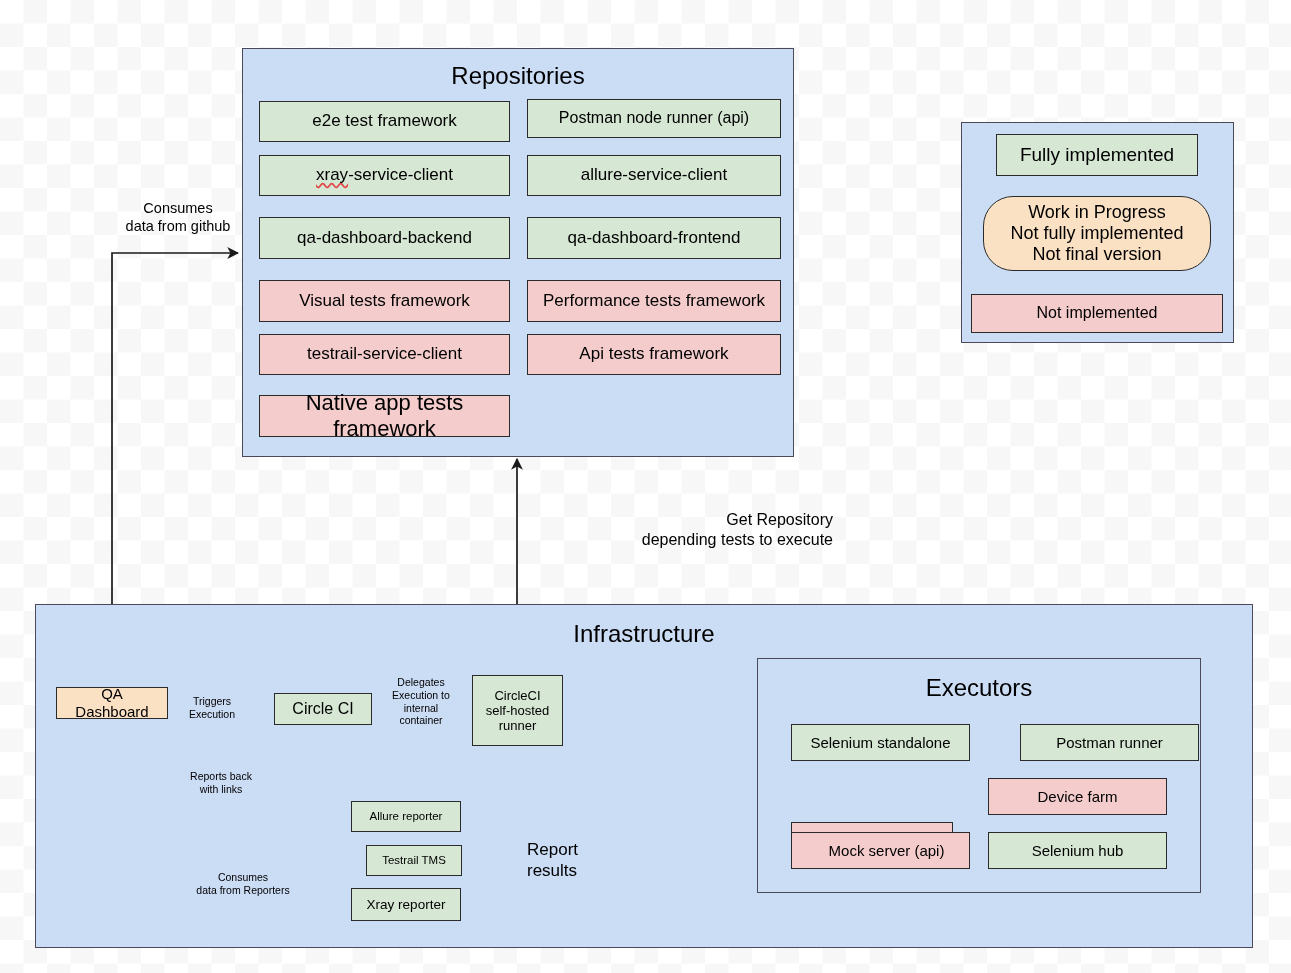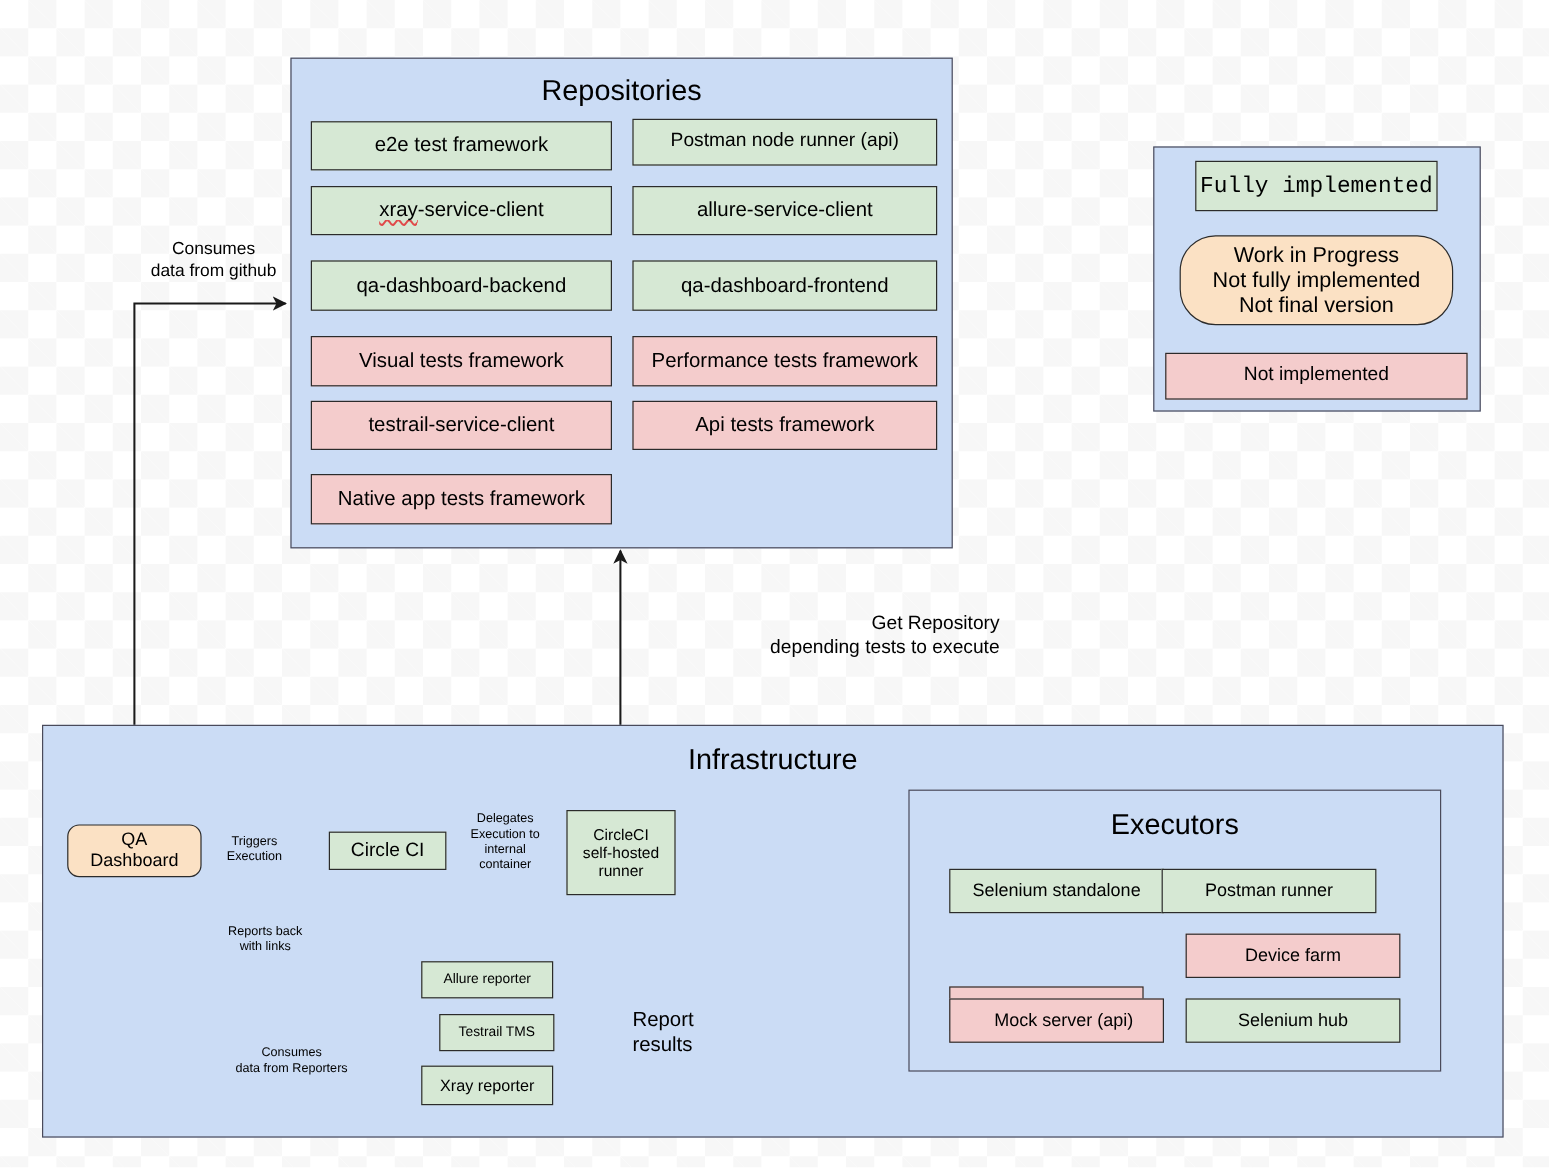--- a/index.html
+++ b/index.html
@@ -136,64 +136,64 @@
     <span>Performance tests framework</span>
   </div>
 
   <div class="node pink" style="left:259px; top:334px; width:251px; height:41px; font-size:17px;">
     <span>testrail-service-client</span>
   </div>
   <div class="node pink" style="left:527px; top:334px; width:254px; height:41px; font-size:17px;justify-content:center;">
     <span>Api tests framework</span>
   </div>
 
-  <div class="node pink" style="left:259px; top:395px; width:251px; height:42px; font-size:17px;">
+  <div class="node pink" style="left:259px; top:395px; width:251px; height:42px; font-size:22px;">
     <span>Native app tests framework</span>
   </div>
 
   <div class="container" style="position:absolute; left:961px; top:122px; width:273px; height:221px;"></div>
 
-  <div class="node green" style="left:996px; top:134px; width:202px; height:42px; font-size:19px;font-family:Liberation Mono, monospace;">
+  <div class="node green" style="left:996px; top:134px; width:202px; height:42px; font-size:19px;">
     <span>Fully implemented</span>
   </div>
   <div class="node orange" style="left:983px; top:196px; width:228px; height:75px; font-size:18px;border-radius:30px;">
     <span>Work in Progress
 Not fully implemented
 Not final version</span>
   </div>
   <div class="node pink" style="left:971px; top:294px; width:252px; height:39px; font-size:16px;">
     <span>Not implemented</span>
   </div>
 
   <div class="container" style="position:absolute; left:35px; top:604px; width:1218px; height:344px;"></div>
   <div class="grouptitle" style="left:35px; top:620px; width:1218px;">Infrastructure</div>
 
   <div class="container" style="position:absolute; left:757px; top:658px; width:444px; height:235px;"></div>
   <div class="grouptitle" style="left:757px; top:674px; width:444px;">Executors</div>
 
   <div class="node green" style="left:791px; top:724px; width:179px; height:37px; font-size:15px;">
     <span>Selenium standalone</span>
   </div>
-  <div class="node green" style="left:968px; top:724px; width:179px; height:37px; font-size:15px;">
+  <div class="node green" style="left:1020px; top:724px; width:179px; height:37px; font-size:15px;">
     <span>Postman runner</span>
   </div>
   <div class="node pink" style="left:791px; top:778px; width:162px; height:37px; font-size:18px;margin-top:44px;">
     <span>Mail server</span>
   </div>
   <div class="node pink" style="left:988px; top:778px; width:179px; height:37px; font-size:15px;">
     <span>Device farm</span>
   </div>
   <div class="node pink" style="left:791px; top:832px; width:179px; height:37px; font-size:15px;padding-left:12px;">
     <span>Mock server (api)</span>
   </div>
   <div class="node green" style="left:988px; top:832px; width:179px; height:37px; font-size:15px;">
     <span>Selenium hub</span>
   </div>
 
-  <div class="node orange" style="left:56px; top:687px; width:112px; height:44px; font-size:15px;border-radius:10px;">
+  <div class="node orange" style="left:56px; top:687px; width:112px; height:32px; font-size:15px;">
     <span>QA
 Dashboard</span>
   </div>
   <div class="node green" style="left:274px; top:693px; width:98px; height:32px; font-size:16px;">
     <span>Circle CI</span>
   </div>
   <div class="node green" style="left:472px; top:675px; width:91px; height:71px; font-size:13px;">
     <span>CircleCI
 self-hosted
 runner</span>

